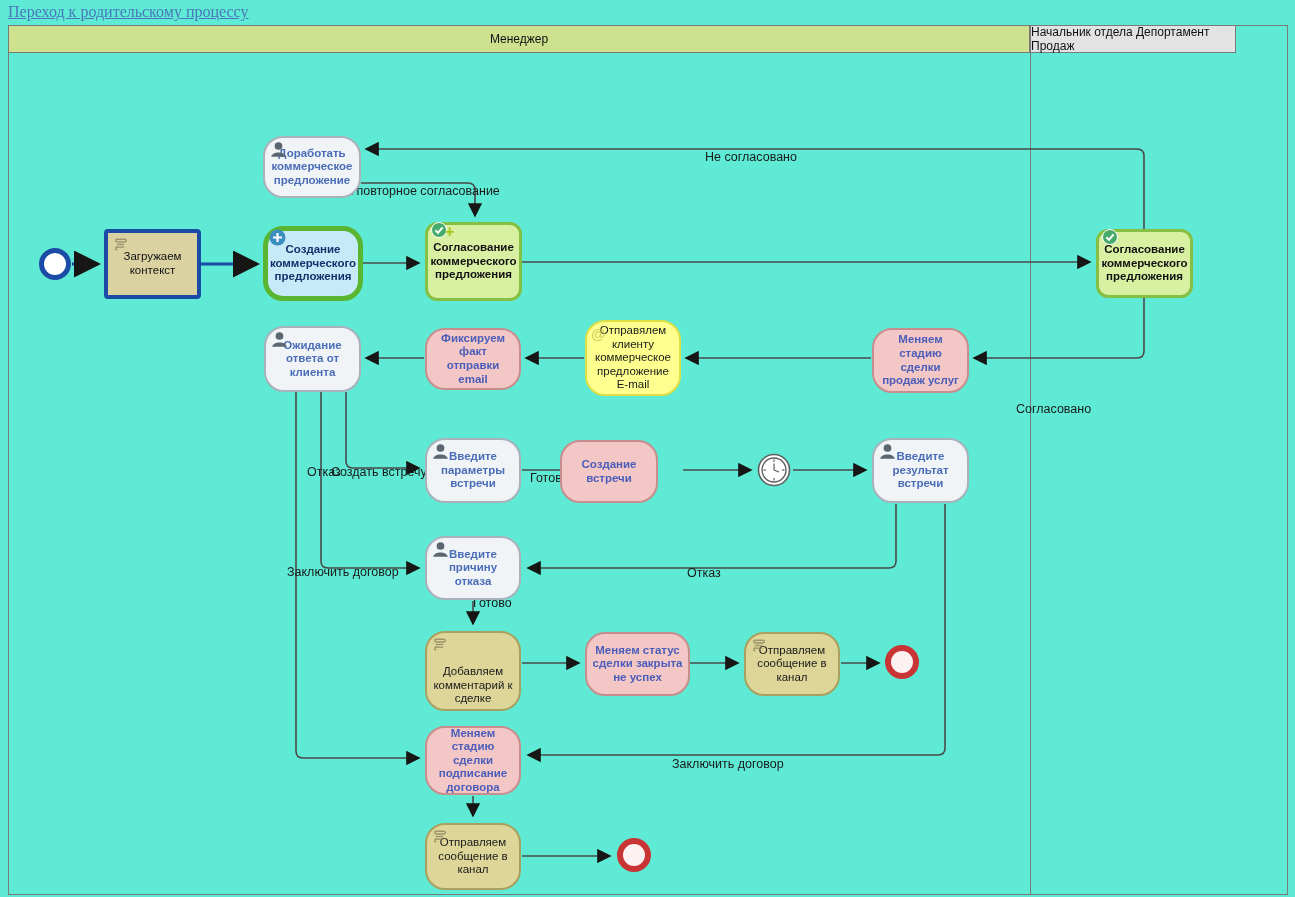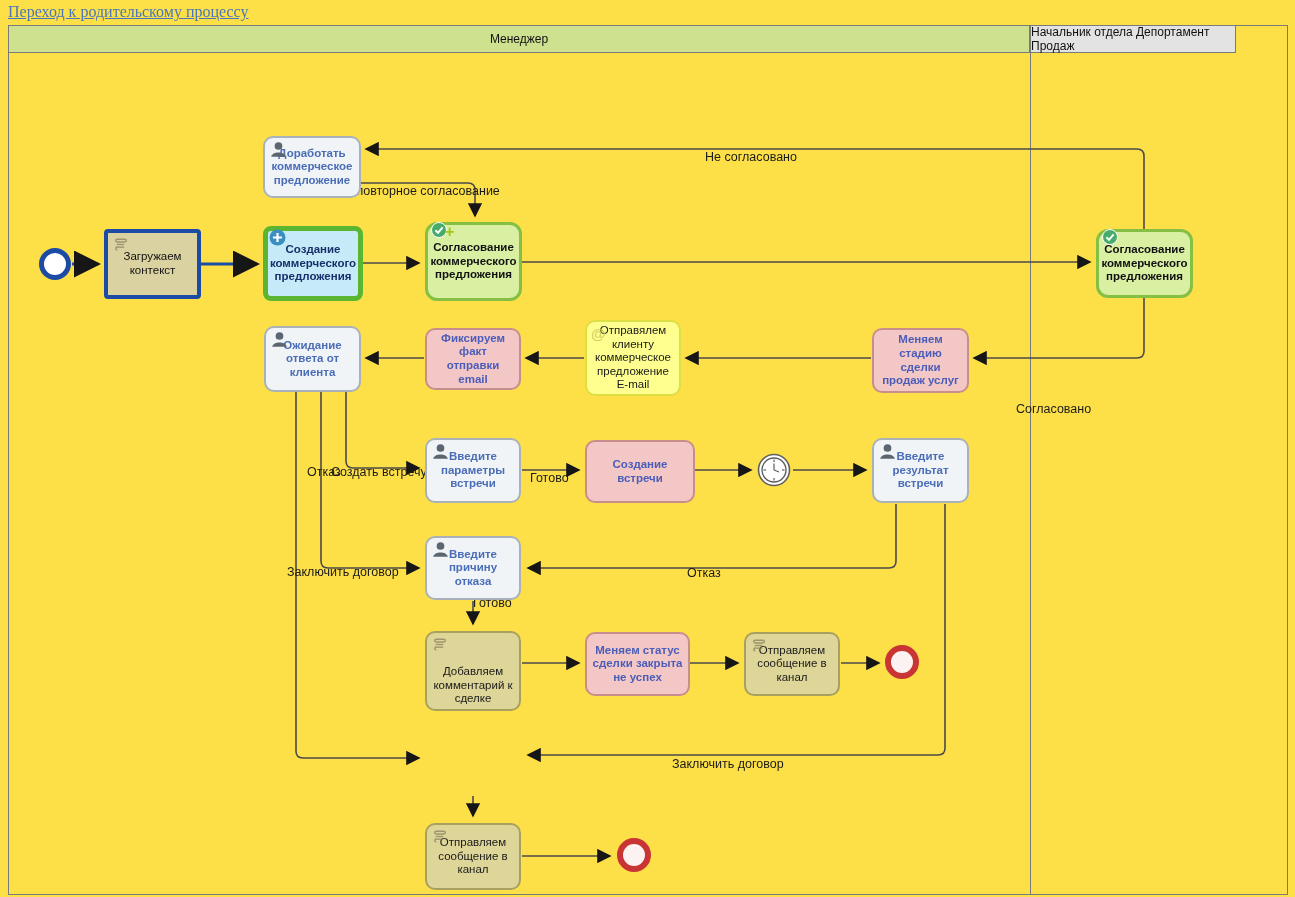--- a/index.html
+++ b/index.html
@@ -1,39 +1,39 @@
 <!DOCTYPE html>
 <html><head>
 <meta charset="utf-8">
 <style>
   html,body{margin:0;padding:0;background:#ffffff;}
-  .stage{position:relative;width:1295px;height:897px;background:#fde047;font-family:"Liberation Sans",sans-serif;overflow:hidden;}
+  .stage{position:relative;width:1295px;height:897px;background:#5eead4;font-family:"Liberation Sans",sans-serif;overflow:hidden;}
 
   .title-link{position:absolute;left:8px;top:3px;font-family:"Liberation Serif",serif;font-size:16px;color:#4a77bb;text-decoration:underline;cursor:pointer;}
 
   .pool-border{position:absolute;left:8px;top:25px;width:1280px;height:870px;border:1px solid #7a7a7a;box-sizing:border-box;}
   .lane-header{position:absolute;top:25px;height:28px;border:1px solid #7a7a7a;box-sizing:border-box;display:flex;align-items:center;justify-content:center;font-size:12px;color:#111;}
   .lane-header.left{left:8px;width:1022px;background:#cde18f;}
   .lane-header.right{left:1030px;width:206px;background:#e3e3e3;}
   .lane-sep{position:absolute;left:1030px;top:53px;width:1px;height:842px;background:#7a7a7a;}
 
   svg.edges{position:absolute;left:0;top:0;z-index:1;}
   .e{fill:none;stroke:#4a4a4a;stroke-width:1.6;}
   .eb{fill:none;stroke:#1c4ba5;stroke-width:3;}
 
   .elabel{position:absolute;z-index:2;font-size:12.5px;color:#1a1a1a;white-space:nowrap;}
 
-  .node{position:absolute;z-index:3;border-radius:10px;display:flex;align-items:center;justify-content:center;text-align:center;box-sizing:border-box;padding:3px 5px;font-size:11.5px;line-height:1.18;cursor:default;}
+  .node{position:absolute;z-index:3;border-radius:20px;display:flex;align-items:center;justify-content:center;text-align:center;box-sizing:border-box;padding:3px 5px;font-size:11.5px;line-height:1.18;cursor:default;}
   .node .txt{display:block;}
   .n-user{background:#f1f4f7;border:2px solid #a9b2bb;color:#4a6db8;font-weight:bold;}
   .n-pink{background:#f4c7c7;border:2px solid #c88d8d;color:#4a5db8;font-weight:bold;}
   .n-yellow{background:#feff8e;border:2px solid #dede45;color:#1a1a1a;}
   .n-tan{background:#ded598;border:2px solid #a9a060;color:#1a1a1a;}
   .n-approve{background:#d9efa2;border:3px solid #85bf43;color:#111;font-weight:bold;border-radius:12px;}
-  .n-subprocess{background:#c6eaf8;border:5px solid #5ab630;color:#17306b;font-weight:bold;border-radius:8px;}
+  .n-subprocess{background:#c6eaf8;border:5px solid #5ab630;color:#17306b;font-weight:bold;border-radius:20px;}
   .n-loadctx{background:#dbd2a2;border:4px solid #1c4ba5;color:#111;border-radius:4px;}
 
   .ic{position:absolute;pointer-events:none;}
   .ic-tl{top:3px;left:4px;}
   .badge-row{position:absolute;top:-3px;left:3px;display:flex;align-items:center;}
   .plus-g{font-size:16px;font-weight:bold;color:#a9c616;margin-left:-2px;line-height:1;}
   .at-icon{font-size:15px;font-weight:bold;color:#cfc75a;opacity:.85;}
 
   .event{position:absolute;z-index:3;border-radius:50%;box-sizing:content-box;}
   .ev-start{width:22px;height:22px;border:5px solid #1c4ba5;background:#fff;}
@@ -198,21 +198,21 @@
   <div class="node n-user" style="left:425px;top:438px;width:96px;height:65px;">
     <span class="ic ic-tl">
       <svg width="19" height="17" viewBox="0 0 16 15">
           <circle cx="8" cy="4.4" r="3.4" fill="#5b6670"></circle>
           <path d="M1.5 14 C2.5 9 13.5 9 14.5 14 Z" fill="#5b6670"></path>
         </svg>
     </span>
     <span class="txt">Введите параметры встречи</span>
   </div>
 
-  <div class="node n-pink" style="left:585px;top:440px;width:110px;height:63px;text-align:center;">
+  <div class="node n-pink" style="left:560px;top:440px;width:98px;height:63px;text-align:center;">
     <span class="txt">Создание встречи</span>
   </div>
 
   <div class="node n-user" style="left:872px;top:438px;width:97px;height:65px;">
     <span class="ic ic-tl">
       <svg width="19" height="17" viewBox="0 0 16 15">
           <circle cx="8" cy="4.4" r="3.4" fill="#5b6670"></circle>
           <path d="M1.5 14 C2.5 9 13.5 9 14.5 14 Z" fill="#5b6670"></path>
         </svg>
     </span>
@@ -250,20 +250,23 @@
       <svg width="17" height="17" viewBox="0 0 16 16" fill="none" stroke="#8d8663" stroke-width="1.3" opacity=".8">
           <path d="M5 3 c-2 0 -2 2.6 0 2.6 h7 c2 0 2 -2.6 0 -2.6 z"></path>
           <path d="M4.5 8 h7"></path>
           <path d="M4.5 10.5 h7"></path>
           <path d="M5 13 c-2 0 -2 -2.6 0 -2.6"></path>
         </svg>
     </span>
     <span class="txt">Отправляем сообщение в канал</span>
   </div>
 
+  <div class="node n-pink" style="left:425px;top:726px;width:96px;height:69px;">
+    <span class="txt">Меняем стадию сделки подписание договора</span>
+  </div>
 
   <div class="node n-tan" style="left:425px;top:823px;width:96px;height:67px;">
     <span class="ic ic-tl">
       <svg width="17" height="17" viewBox="0 0 16 16" fill="none" stroke="#8d8663" stroke-width="1.3" opacity=".8">
           <path d="M5 3 c-2 0 -2 2.6 0 2.6 h7 c2 0 2 -2.6 0 -2.6 z"></path>
           <path d="M4.5 8 h7"></path>
           <path d="M4.5 10.5 h7"></path>
           <path d="M5 13 c-2 0 -2 -2.6 0 -2.6"></path>
         </svg>
     </span>

